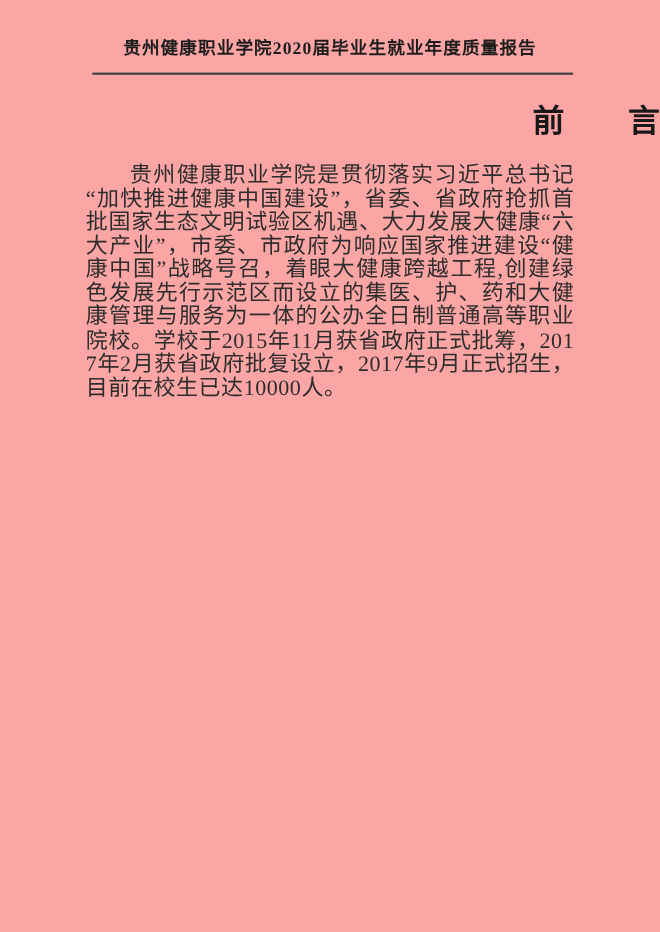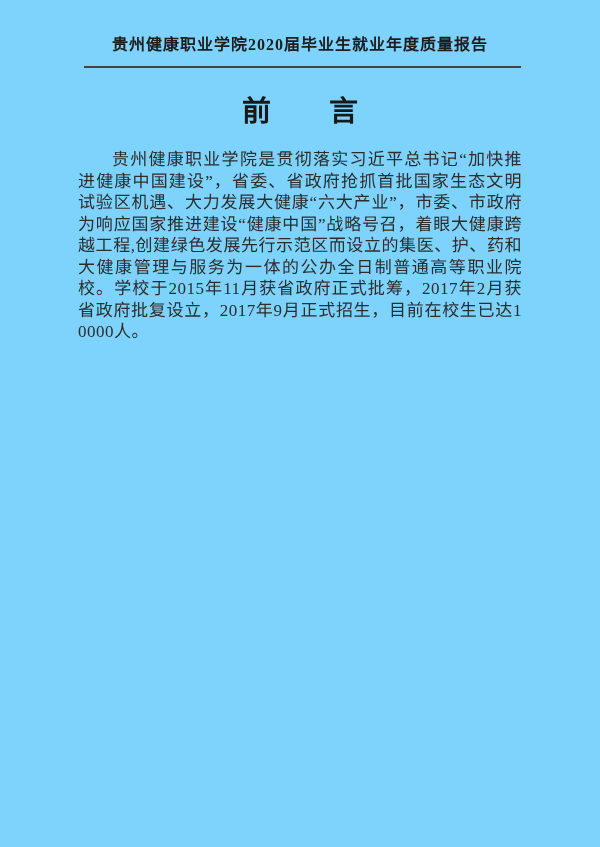--- a/index.html
+++ b/index.html
@@ -7,50 +7,50 @@
   body {
     width: 600px;
     height: 847px;
     overflow: hidden;
     font-family: "Liberation Serif", "DejaVu Serif", serif;
   }
   .page {
     position: relative;
     width: 600px;
     height: 847px;
-    background: #7dd3fc;
+    background: #fca5a5;
   }
   .page-header {
     padding-top: 35px;
     text-align: center;
   }
   .page-header-title {
     display: inline-block;
     font-size: 16px;
     font-weight: bold;
     color: #1d1d1d;
     letter-spacing: 1px;
     line-height: 20px;
   }
   .header-rule {
     margin: 11px 79px 0 84px;
     height: 0;
     border-bottom: 2px solid #434343;
   }
   .section-title {
     margin-top: 26px;
-    text-align: center;
+    text-align: right;
     font-size: 29px;
     font-weight: bold;
     color: #181818;
     line-height: 34px;
   }
   .content {
     margin: 21px 78px 0 78px;
-    font-size: 17px;
+    font-size: 20px;
     line-height: 21.5px;
     color: #2d2d2d;
     text-align: justify;
     letter-spacing: 0.5px;
   }
   .content p {
     text-indent: 2em;
     margin: 0;
     word-break: break-all;
   }

